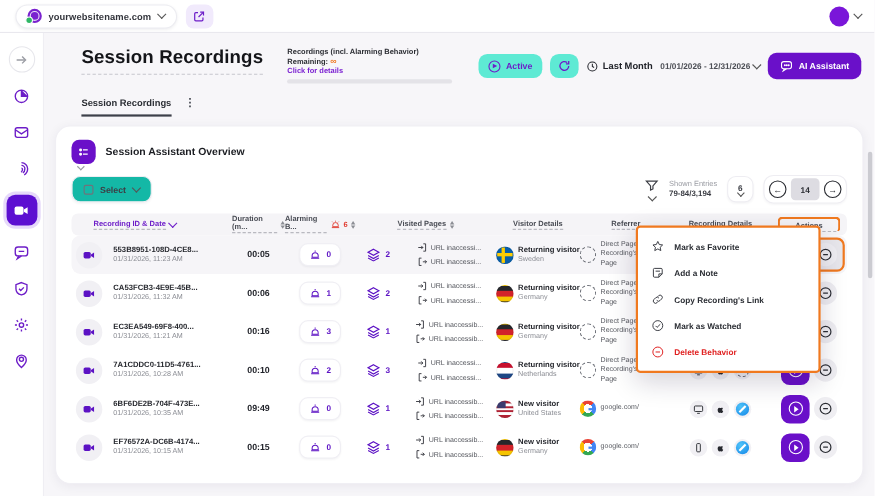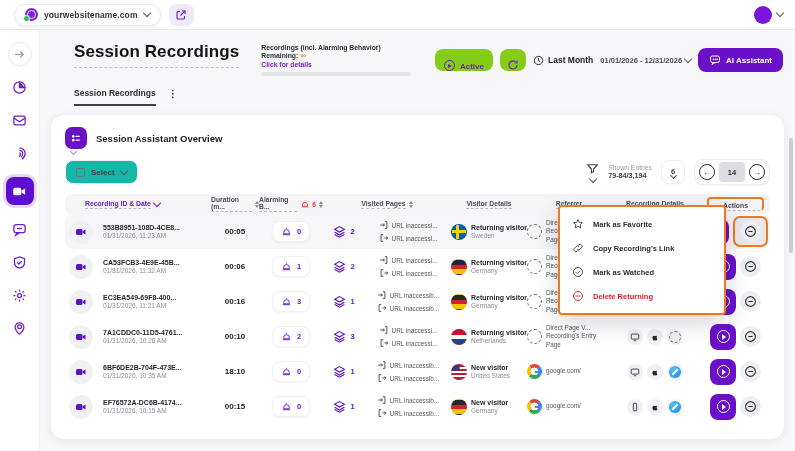--- a/index.html
+++ b/index.html
@@ -34,21 +34,21 @@
   
   .main { position:absolute; top:30px; left:40px; width:755px; height:421px; }
   .page-head { display:flex; align-items:flex-start; padding:12px 12px 0 34px; }
   .page-title { font-size:17px; font-weight:700; color:#141519; border-bottom:1px dashed #c6c6cd; padding-bottom:5px; letter-spacing:.1px;}
   .remaining { margin-left:22px; margin-top:2px; width:152px;}
   .remaining .line1 { font-size:6.8px; font-weight:700; color:#2b2d33;}
   .remaining .inf { color:#f0791f; font-size:8px; font-weight:700; margin-left:2px;}
   .remaining .link { font-size:6.8px; font-weight:700; color:#7a1fd1; margin-top:1px; cursor:pointer;}
   .remaining .bar { margin-top:4px; height:4px; border-radius:2px; background:#e4e3e8; width:150px;}
   .head-controls { margin-left:auto; display:flex; align-items:center; gap:7px; margin-top:6px;}
-  .chip { display:flex; align-items:flex-end; gap:5px; background:#84cc16; color:#6d1dc8; border-radius:8px;
+  .chip { display:flex; align-items:center; gap:5px; background:#5eead4; color:#6d1dc8; border-radius:8px;
           height:22px; padding:0 9px; font-size:8px; font-weight:700;}
   .chip.icon-only { width:26px; padding:0; justify-content:center; font-size:11px;}
   .play-ring { width:11px; height:11px; border:1.3px solid #6d1dc8; border-radius:50%; position:relative;}
   .play-ring::after{ content:""; position:absolute; left:3.5px; top:2.5px; border-left:4px solid #6d1dc8;
                      border-top:2.5px solid transparent; border-bottom:2.5px solid transparent;}
   .lastmonth { display:flex; align-items:center; gap:4px; font-size:8.5px; font-weight:700; color:#202229;}
   .daterange { font-size:7.5px; color:#4d4f56; font-weight:600; display:flex; align-items:center; gap:3px;}
   .btn-ai { display:flex; align-items:center; gap:5px; background:#6a10c9; color:#fff; border-radius:8px;
             height:24px; padding:0 11px; font-size:8px; font-weight:700;}
 
@@ -140,21 +140,21 @@
   .play-btn { width:26px; height:26px; background:#6a10c9; border-radius:8px; display:flex; align-items:center; justify-content:center;}
   .play-btn .ring { width:13px; height:13px; border:1.4px solid #fff; border-radius:50%; position:relative;}
   .play-btn .ring::after{ content:""; position:absolute; left:4px; top:3px; border-left:4.5px solid #fff;
                           border-top:3px solid transparent; border-bottom:3px solid transparent;}
   .more-btn { width:21px; height:21px; border-radius:50%; background:#efeef2; color:#2b2d33;
               display:flex; align-items:center; justify-content:center;}
   .more-btn svg { width:13px; height:13px;}
   .more-hl { border:2px solid #f0791f; border-radius:7px; background:#e8e7ec; padding:3px 5px;}
 
   
-  .menu { position:absolute; left:558px; top:205px; width:168px; background:#fff; border:2px solid #f0791f;
+  .menu { position:absolute; left:578px; top:205px; width:168px; background:#fff; border:2px solid #f0791f;
           border-radius:4px; box-shadow:0 8px 24px rgba(20,10,50,.18); z-index:50; padding:5px 0;}
   .mi { display:flex; align-items:center; gap:9px; height:24px; padding:0 12px; font-size:7.5px; font-weight:600; color:#2a2d33; cursor:pointer;}
   .mi svg { width:12px; height:12px; color:#3c3e45;}
   .mi.danger { color:#e02020;}
   .mi.danger svg { color:#e02020;}
 
   .scroll-thumb { position:absolute; right:2px; top:138px; width:4px; height:115px; border-radius:2px; background:#cbcbd1; z-index:60;}
 </style>
 </head>
 <body>
@@ -739,21 +739,21 @@
               <svg viewBox="0 0 24 24" fill="currentColor">
                 <rect x="2" y="6" width="13" height="12" rx="3"></rect>
                 <path d="M15.5 10.5L21 7v10l-5.5-3.5z"></path>
               </svg>
             </span>
           <span>
               <div class="rid">6BF6DE2B-704F-473E...</div>
               <div class="rdate">01/31/2026, 10:35 AM</div>
             </span>
         </div>
-        <div class="cell dur">18:10</div>
+        <div class="cell dur">09:49</div>
         <div class="cell">
             <span class="alarm-pill">
               <svg viewBox="0 0 24 24" width="11" height="11" fill="none" stroke="currentColor" stroke-width="2">
                 <path d="M6 14a6 6 0 0 1 12 0v3H6z"></path>
                 <path d="M4 19h16"></path>
                 <path d="M12 4v2"></path>
               </svg>
               <b>0</b>
             </span>
           </div>
@@ -913,35 +913,43 @@
 
   <div class="menu">
     <div class="mi">
       <svg viewBox="0 0 24 24" fill="none" stroke="currentColor" stroke-width="1.8">
           <path d="M12 3l2.7 5.6 6.1.8-4.5 4.2 1.2 6-5.5-3-5.5 3 1.2-6L3.2 9.4l6.1-.8z"></path>
         </svg>
       <span>Mark as Favorite</span>
     </div>
     <div class="mi">
       <svg viewBox="0 0 24 24" fill="none" stroke="currentColor" stroke-width="1.8">
+          <path d="M4 6a2 2 0 0 1 2-2h12a2 2 0 0 1 2 2v8l-6 6H6a2 2 0 0 1-2-2z"></path>
+          <path d="M14 20v-6h6"></path>
+          <path d="M8 9h8"></path>
+        </svg>
+      <span>Add a Note</span>
+    </div>
+    <div class="mi">
+      <svg viewBox="0 0 24 24" fill="none" stroke="currentColor" stroke-width="1.8">
           <path d="M10 14a4 4 0 0 0 6 .5l3-3a4 4 0 0 0-5.7-5.7l-1.5 1.5"></path>
           <path d="M14 10a4 4 0 0 0-6-.5l-3 3a4 4 0 0 0 5.7 5.7l1.5-1.5"></path>
         </svg>
       <span>Copy Recording's Link</span>
     </div>
     <div class="mi">
       <svg viewBox="0 0 24 24" fill="none" stroke="currentColor" stroke-width="1.8">
           <circle cx="12" cy="12" r="9"></circle>
           <path d="M8 12.5l2.7 2.7L16.5 9.5"></path>
         </svg>
       <span>Mark as Watched</span>
     </div>
     <div class="mi danger">
       <svg viewBox="0 0 24 24" fill="none" stroke="currentColor" stroke-width="1.8">
           <circle cx="12" cy="12" r="9"></circle>
           <path d="M8 12h8"></path>
         </svg>
-      <span>Delete Returning</span>
+      <span>Delete Behavior</span>
     </div>
   </div>
 
   <div class="scroll-thumb"></div>
 </div>
 
 </body></html>

